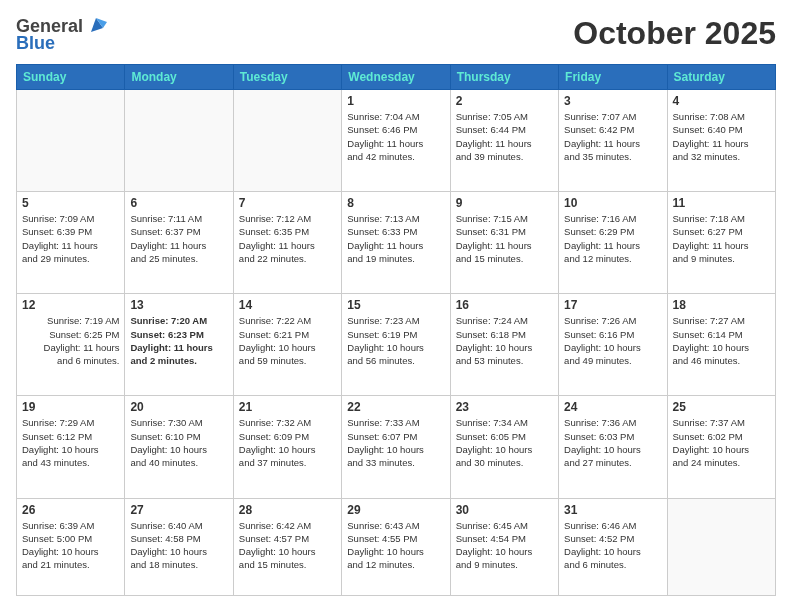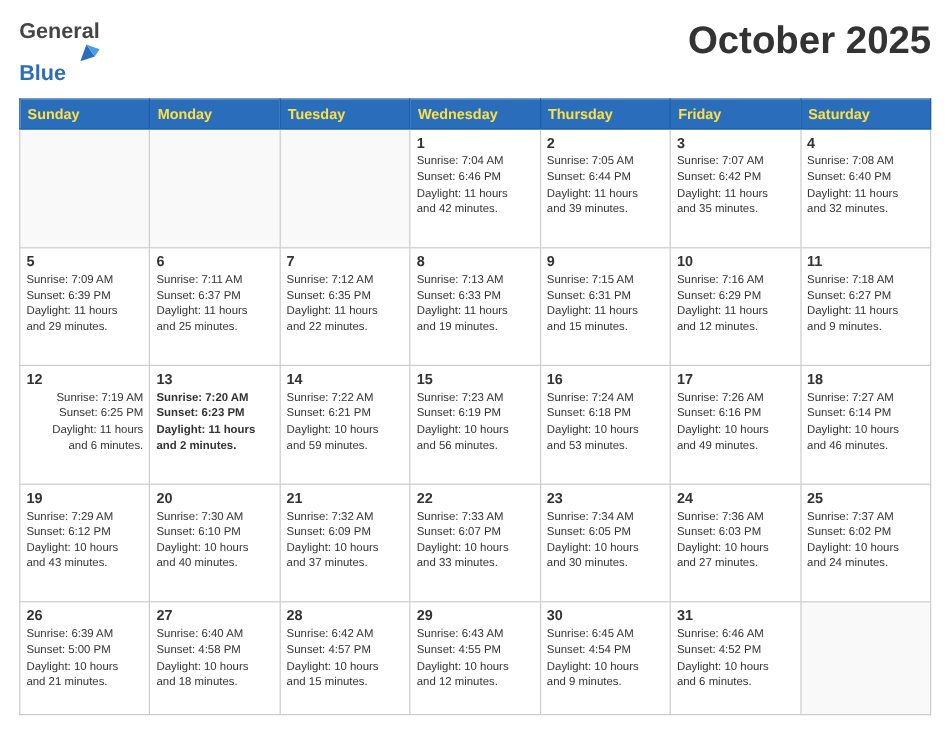--- a/index.html
+++ b/index.html
@@ -43,21 +43,21 @@
     }
     .calendar {
       flex: 1;
       border: 1px solid #ccc;
       border-collapse: collapse;
       width: 100%;
       table-layout: fixed;
     }
     .calendar th {
       background-color: #2a6ebb;
-      color: #fde047;
+      color: #5eead4;
       text-align: left;
       padding: 5px 6px;
       font-size: 12px;
       font-weight: bold;
       border: 1px solid #1a5eab;
     }
     .calendar td {
       border: 1px solid #ccc;
       vertical-align: top;
       padding: 4px 5px;
@@ -84,21 +84,21 @@
       height: 72px;
     }
   </style>
 </head>
 <body>
 
 <div class="page">
   <div class="header">
     <div class="logo">
       <div style="display:flex;flex-direction:column;align-items:flex-start;">
-        <div style="display:flex;align-items:flex-end;flex-direction:column;">
+        <div style="display:flex;align-items:center;">
           <span style="font-size:18px;font-weight:bold;color:#444;">General</span>
           <svg width="22" height="22" viewBox="0 0 22 22" style="margin-left:2px;margin-top:-4px;">
             <polygon points="6,18 11,4 18,14" fill="#2a6ebb"></polygon>
             <polygon points="11,4 18,14 22,8" fill="#4a9ee8"></polygon>
           </svg>
         </div>
         <span style="font-size:18px;font-weight:bold;color:#2a6ebb;margin-top:-4px;">Blue</span>
       </div>
     </div>
     <div class="title-section">

